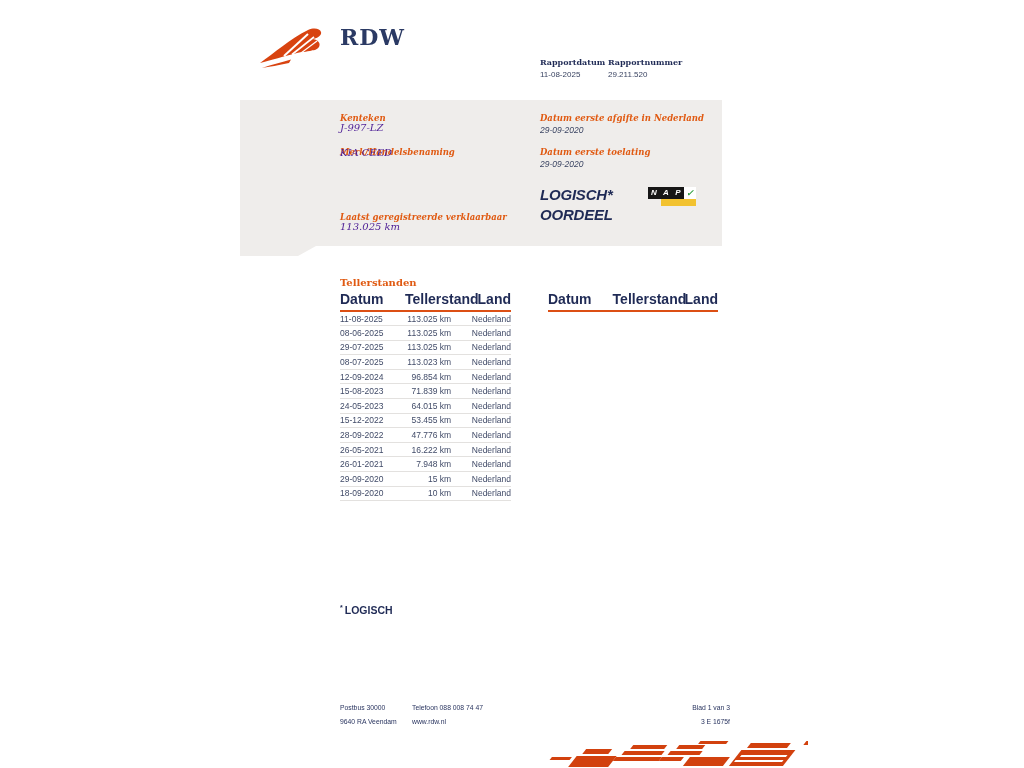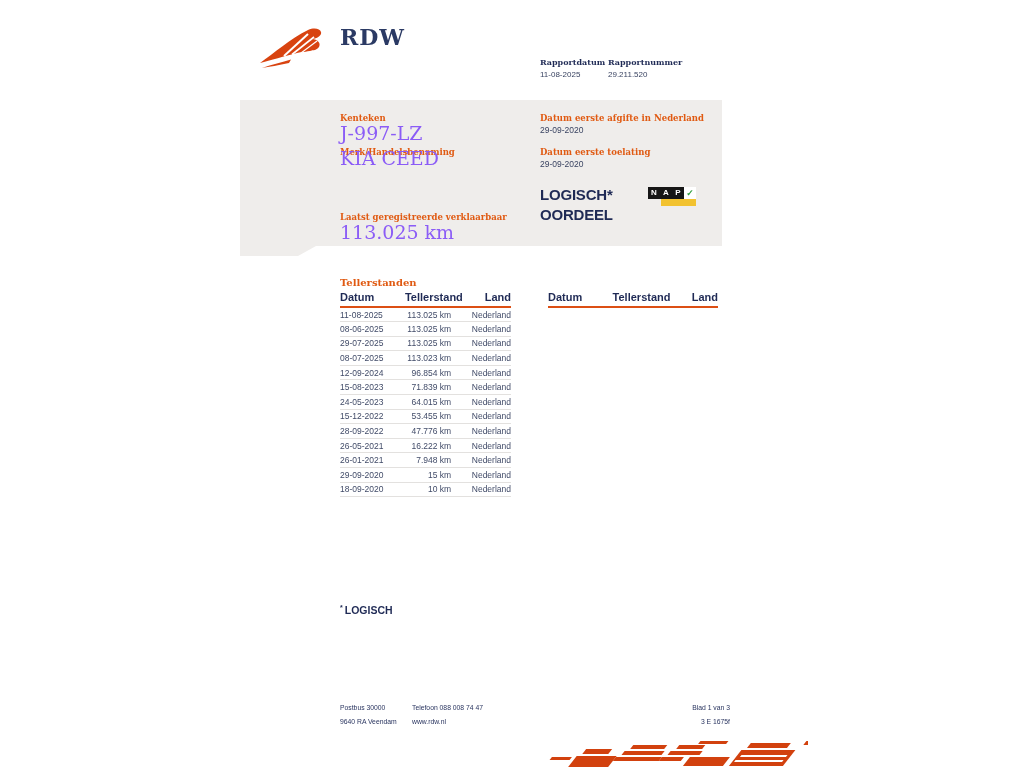--- a/index.html
+++ b/index.html
@@ -13,46 +13,46 @@
   .logo-text { position: absolute; left: 340px; top: 24px; font-family: "DejaVu Serif", serif;
                font-weight: bold; font-size: 22px; letter-spacing: 1px; color: #2b3a64; }
   .report-title { position: absolute; left: 540px; top: 27px; font-family: "DejaVu Serif", serif;
                   font-weight: bold; font-size: 17px; color: #dd5a12; }
   .meta-label { position: absolute; top: 57px; font-family: "DejaVu Serif", serif;
                 font-weight: bold; font-size: 8px; color: #1f2a55; }
   .meta-value { position: absolute; top: 70px; font-size: 8px; color: #3a4462; }
 
   
   .panel { position: absolute; left: 240px; top: 100px; width: 482px; height: 156px;
-           background: #efedeb; }
+           background: #efedeb; font-style: italic; }
   .panel-notch { position: absolute; left: 58px; top: 146px; width: 424px; height: 10px;
                  background: #ffffff;
                  clip-path: polygon(0 100%, 18px 0, 100% 0, 100% 100%); }
   .lab { font-family: "DejaVu Serif", serif; font-weight: bold; font-size: 8.5px; color: #e05a12; }
-  .val-big { font-family: "DejaVu Serif", serif; font-size: 19px; color: #8b5cf6; }
+  .val-big { font-family: "DejaVu Serif", serif; font-size: 10px; color: #4c1d95; }
   .val-sm  { font-size: 8.5px; color: #3a4462; }
   .abs { position: absolute; }
   .oordeel { position: absolute; left: 300px; top: 85px; font-weight: 800; font-size: 15px;
              line-height: 20px; color: #1f2a55; letter-spacing: -0.2px; }
 
   
   .nap { position: absolute; left: 408px; top: 86px; width: 50px; height: 22px; }
   .nap-yellow { position: absolute; left: 13px; top: 7px; width: 35px; height: 13px; background: #f2c230; }
   .nap-box { position: absolute; top: 1px; width: 12px; height: 12px; background: #161616;
              color: #ffffff; font-weight: bold; font-size: 8px; text-align: center; line-height: 12px; }
   .nap-check { position: absolute; top: 1px; left: 36px; width: 12px; height: 12px; background: #ffffff;
                color: #2e9e3e; font-weight: bold; font-size: 9px; text-align: center; line-height: 12px; }
 
   
   .section-title { position: absolute; left: 340px; top: 277px; font-family: "DejaVu Serif", serif;
                    font-weight: bold; font-size: 10px; color: #e05a12; }
   .tbl { position: absolute; top: 291px; border-collapse: collapse; table-layout: fixed; }
   .tbl-left  { left: 340px; width: 171px; }
   .tbl-right { left: 548px; width: 170px; }
-  .tbl th { font-weight: bold; font-size: 11px; color: #1f2a55; padding: 0 0 3px 0;
+  .tbl th { font-weight: bold; font-size: 14px; color: #1f2a55; padding: 0 0 3px 0;
             border-bottom: 2px solid #dc4f14; }
   .tbl td { font-size: 8.5px; color: #414b68; height: 14.6px; padding: 0;
             border-bottom: 1px solid #e3e1df; }
   .c-datum { width: 38%; text-align: left; }
   .c-teller { width: 27%; text-align: right; }
   .c-land { width: 35%; text-align: right; }
 
   
   .footnote { position: absolute; left: 340px; top: 604px; width: 392px; }
   .footnote-title { font-weight: 800; font-size: 10.5px; color: #1f2a55; }

